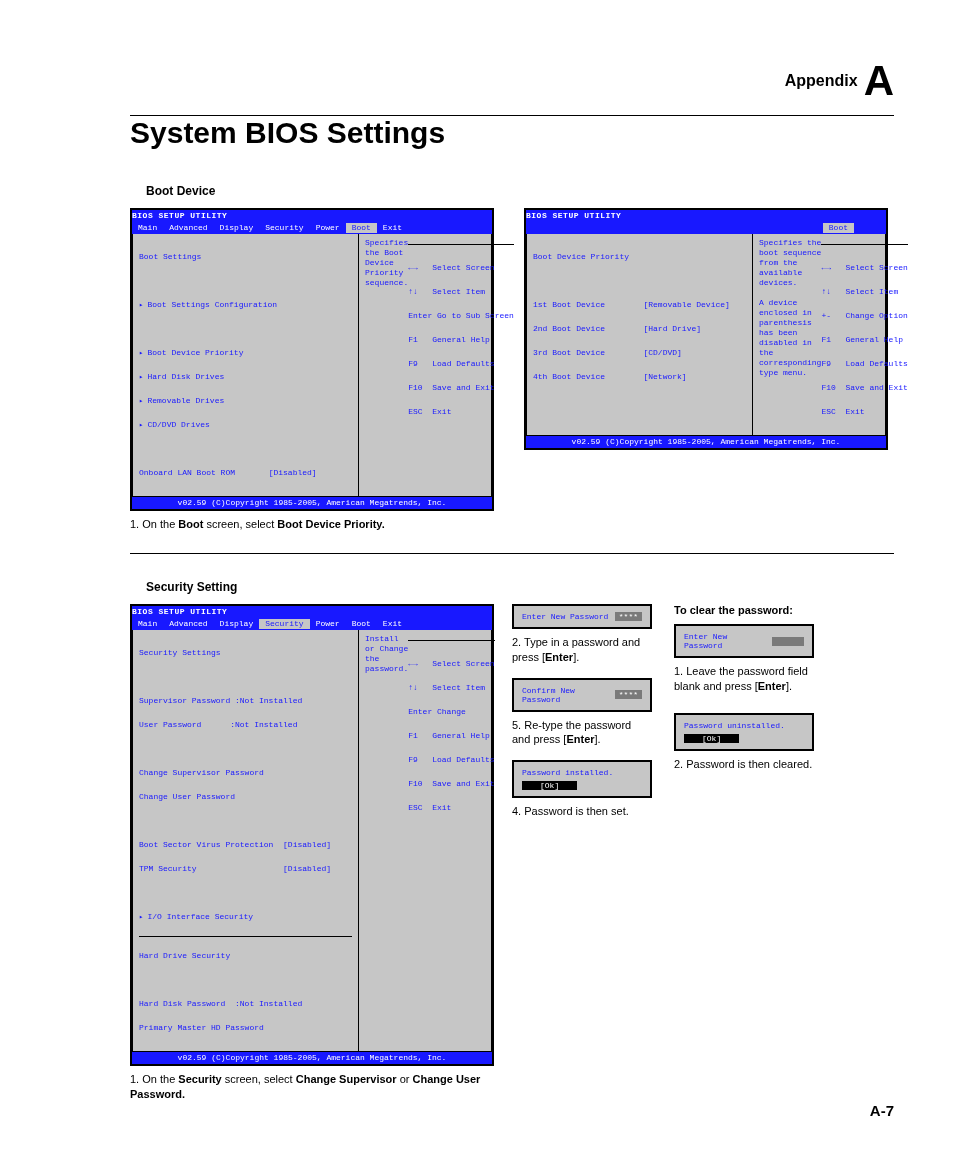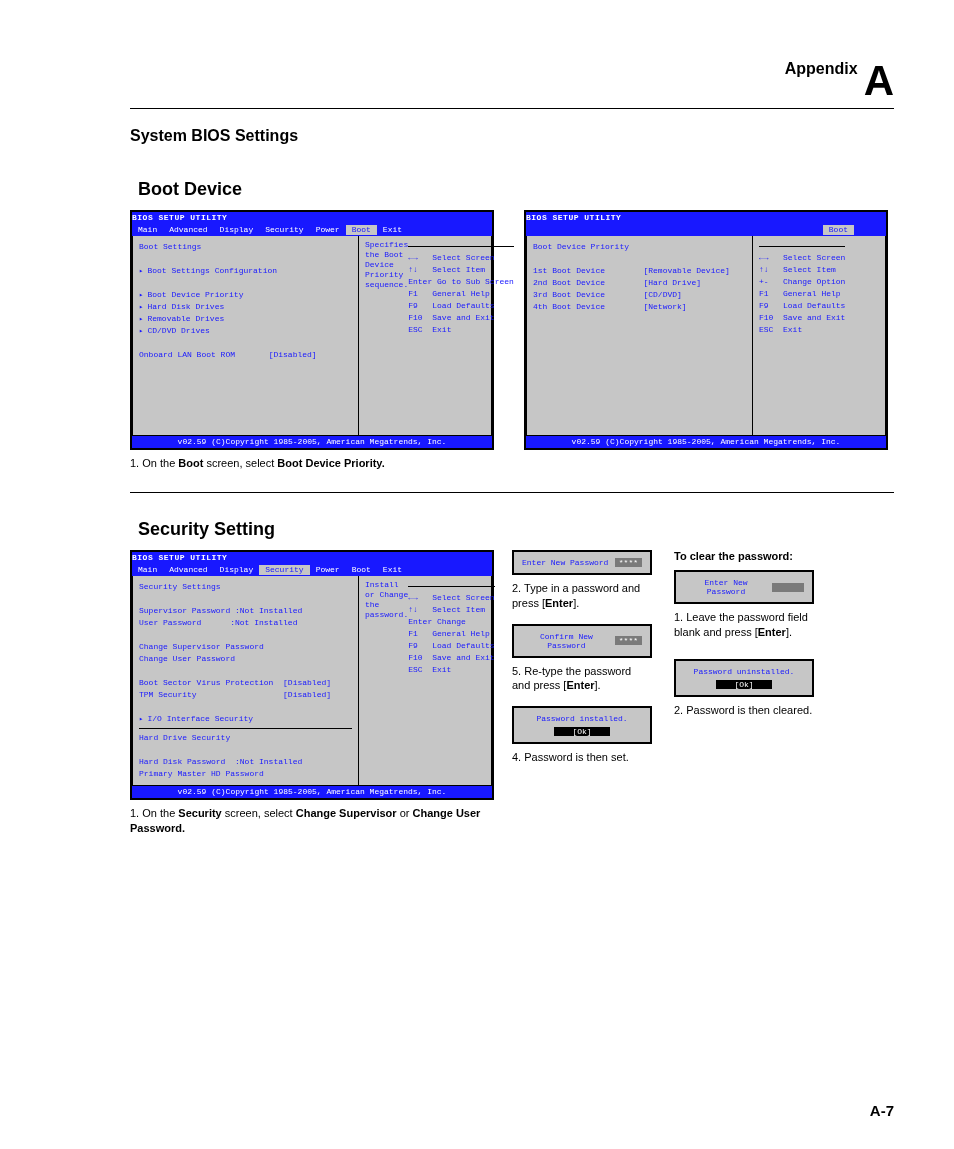--- a/index.html
+++ b/index.html
@@ -1,45 +1,45 @@
 <!DOCTYPE html>
 <html><head>
 <meta charset="utf-8">
 <style>
 body{margin:0;background:#fff;font-family:Arial,Helvetica,sans-serif;color:#000;font-size:12px}
 .page{width:954px;height:1149px;position:relative;padding:60px 60px 40px 130px;box-sizing:border-box}
-.header{display:flex;justify-content:flex-end;align-items:flex-start;border-bottom:1px solid #000;padding-bottom:6px;margin-bottom:18px}
+.header{display:flex;justify-content:flex-end;align-items:center;border-bottom:1px solid #000;padding-bottom:13px;}
 .appendix{font-weight:bold;font-size:16px;margin-right:6px}
 .big-a{font-size:42px;font-weight:bold;line-height:1}
-h1{font-size:16px;font-weight:bold;margin:0 0 34px 0}
-h2{font-size:18px;font-weight:bold;margin:0 0 10px 8px}
+h1{font-size:30px;font-weight:bold;margin:0 0 34px 0}
+h2{font-size:12px;font-weight:bold;margin:0 0 10px 16px}
 .row2{display:flex;gap:24px;margin-bottom:6px}
 .bios{border:2px solid #000;background:#c6c6c6;width:360px;font-family:"Courier New",monospace;font-size:8px;line-height:1.25;color:#1818ff}
 .bios-title{background:#1818ff;color:#fff;text-align:left;font-weight:bold;padding:1px 0;letter-spacing:.5px}
 .bios-menu{background:#1818ff;color:#fff;display:flex;padding:1px 0}
 .bios-menu span{padding:0 6px}
 .bios-menu .sel{background:#c6c6c6;color:#1818ff}
 .bios-body{display:flex;min-height:200px}
 .bios-left{flex:1;border:1px solid #000;border-top:none;padding:4px 6px;background:#c6c6c6}
 .bios-right{width:120px;border:1px solid #000;border-top:none;border-left:none;padding:4px 6px;background:#c6c6c6;display:flex;flex-direction:row}
 .bios-right .desc{flex:1}
 .bios-footer{background:#1818ff;color:#fff;text-align:center;padding:1px 0}
 .bl{color:#1818ff}
 .cap{font-size:11px;margin-top:6px;line-height:1.3}
 .cap b{font-weight:bold}
 .divider{border-top:1px solid #000;margin:22px 0 26px 0}
 .secrow{display:flex;gap:22px}
 .secleft{width:360px}
 .seccol{width:140px}
-.dialog{border:2px solid #000;background:#c6c6c6;padding:6px 8px;font-family:"Courier New",monospace;font-size:8px;color:#1818ff;text-align:center;margin-bottom:4px}
+.dialog{border:2px solid #000;background:#c6c6c6;padding:6px 8px;font-family:"Courier New",monospace;font-size:8px;color:#1818ff;text-align:left;margin-bottom:4px}
 .dlgrow{display:flex;justify-content:space-between;align-items:center}
 .inp{background:#7a7a7a;color:#fff;padding:0 4px;margin-left:4px}
 .ok{background:#000;color:#fff;padding:0 18px;display:inline-block;margin-top:4px;font-size:8px}
 .pagenum{position:absolute;bottom:30px;right:60px;font-weight:bold;font-size:15px}
-.bline{margin:2px 0;white-space:pre}
+.bline{margin:14px 0;white-space:pre}
 .tri::before{content:"▸ ";font-size:7px}
 .helpkeys{border-top:1px solid #000;margin-top:6px;padding-top:4px}
 .bold-head{font-weight:bold;font-size:11px;margin-bottom:8px}
 </style>
 </head>
 <body>
 
 <div class="page">
 <div class="header">
  <span class="appendix">Appendix</span>
@@ -101,20 +101,21 @@
    </div>
    <div class="bios-body">
     <div class="bios-left">
      <div class="bline bl">Boot Device Priority</div><br>
      <div class="bline"><span>1st Boot Device</span>        <span>[Removable Device]</span></div>
      <div class="bline"><span>2nd Boot Device</span>        <span>[Hard Drive]</span></div>
      <div class="bline"><span>3rd Boot Device</span>        <span>[CD/DVD]</span></div>
      <div class="bline"><span>4th Boot Device</span>        <span>[Network]</span></div>
     </div>
     <div class="bios-right">
+     <div class="desc"><span>Specifies the boot sequence from the available devices.</span><br><br><span>A device enclosed in parenthesis has been disabled in the corresponding type menu.</span></div>
      <div class="helpkeys">
       <div class="bline">←→   Select Screen</div>
       <div class="bline">↑↓   Select Item</div>
       <div class="bline">+-   Change Option</div>
       <div class="bline">F1   General Help</div>
       <div class="bline">F9   Load Defaults</div>
       <div class="bline">F10  Save and Exit</div>
       <div class="bline">ESC  Exit</div>
      </div>
     </div>

